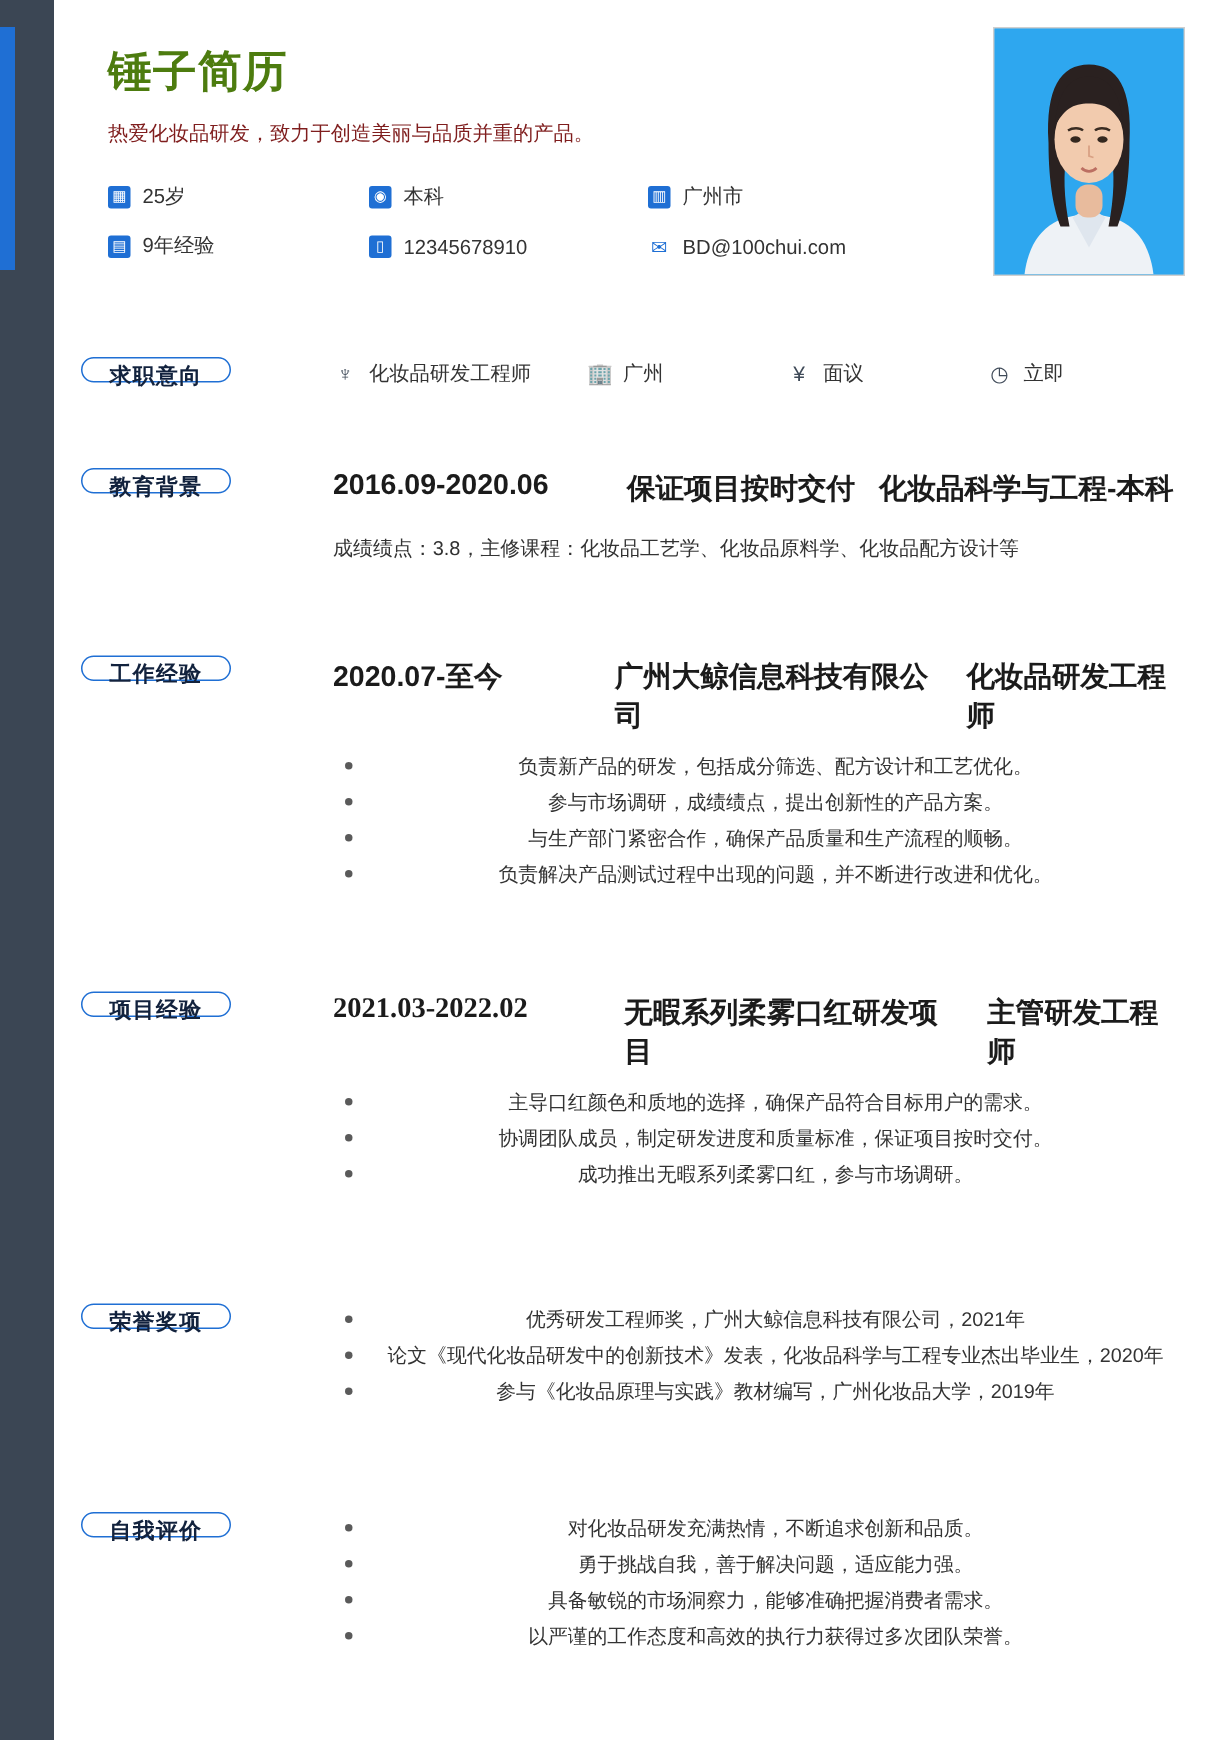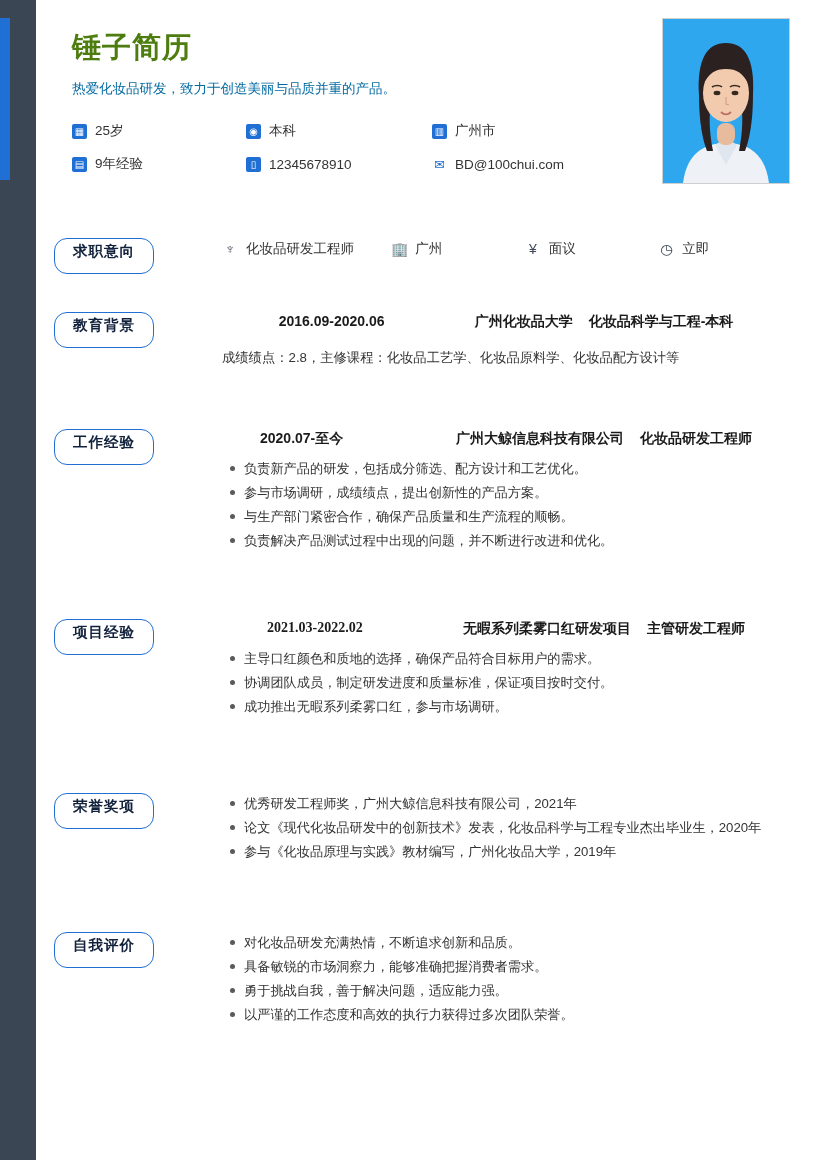--- a/index.html
+++ b/index.html
@@ -53,21 +53,21 @@
   }
   .name {
     font-size: 29px;
     font-weight: bold;
     color: #4d7c0f;
     letter-spacing: 1px;
     margin: 10px 0 0 18px;
   }
   .tagline {
     font-size: 13.5px;
-    color: #0369a1;
+    color: #7f1d1d;
     margin: 12px 0 0 18px;
   }
   .info-grid {
     margin: 24px 0 0 18px;
     width: 560px;
     display: grid;
     grid-template-columns: 174px 186px 200px;
     grid-row-gap: 15px;
     font-size: 13.5px;
     color: #333;
@@ -111,21 +111,21 @@
   .section {
     position: relative;
     padding-left: 18px;
     margin-top: 26px;
   }
   .sec-label {
     position: absolute;
     left: 18px;
     top: 0;
     width: 100px;
-    height: 36px;
+    height: 17px;
     border: 1.6px solid #1f6fd4;
     border-radius: 13px;
     color: #12223d;
     font-size: 14.5px;
     font-weight: bold;
     line-height: 24px;
     text-align: center;
     letter-spacing: 1px;
     box-sizing: border-box;
   }
@@ -150,38 +150,38 @@
   .intent-item .gi {
     color: #3f4a58;
     font-size: 14px;
     width: 16px;
     text-align: center;
     flex: 0 0 auto;
   }
   
   .entry-head {
     display: flex;
-    font-size: 14px;
+    font-size: 19px;
     font-weight: bold;
     color: #1b1b1b;
     padding-top: 1px;
-    justify-content: center;
   }
   .eh-date { width: 196px; }
   .eh-org  { }
   .eh-role { margin-left: 16px; }
   .sub-line {
     font-size: 13.3px;
     color: #333;
     margin-top: 18px;
   }
   ul.bullets {
     margin: 10px 0 0 0;
     padding-left: 22px;
     list-style: none;
+    text-align: center;
   }
   ul.bullets li {
     position: relative;
     font-size: 13.2px;
     color: #333;
     line-height: 21px;
     margin-bottom: 3px;
   }
   ul.bullets li:before {
     content: "";
@@ -290,24 +290,24 @@
           </div>
         </div>
       </div>
     </div>
 
     <div class="section sp-edu">
       <div class="sec-label">教育背景</div>
       <div class="sec-body">
         <div class="entry-head">
           <div class="eh-date">2016.09-2020.06</div>
-          <div class="eh-org">广州化妆品大学</div>
+          <div class="eh-org">保证项目按时交付</div>
           <div class="eh-role" style="">化妆品科学与工程-本科</div>
         </div>
-        <div class="sub-line">成绩绩点：2.8，主修课程：化妆品工艺学、化妆品原料学、化妆品配方设计等</div>
+        <div class="sub-line">成绩绩点：3.8，主修课程：化妆品工艺学、化妆品原料学、化妆品配方设计等</div>
       </div>
     </div>
 
     <div class="section sp-work">
       <div class="sec-label">工作经验</div>
       <div class="sec-body">
         <div class="entry-head">
           <div class="eh-date">2020.07-至今</div>
           <div class="eh-org">广州大鲸信息科技有限公司</div>
           <div class="eh-role">化妆品研发工程师</div>
@@ -346,21 +346,21 @@
           <li>参与《化妆品原理与实践》教材编写，广州化妆品大学，2019年</li>
         </ul>
       </div>
     </div>
 
     <div class="section sp-self">
       <div class="sec-label">自我评价</div>
       <div class="sec-body">
         <ul class="bullets" style="margin-top:0">
           <li>对化妆品研发充满热情，不断追求创新和品质。</li>
+          <li>勇于挑战自我，善于解决问题，适应能力强。</li>
           <li>具备敏锐的市场洞察力，能够准确把握消费者需求。</li>
-          <li>勇于挑战自我，善于解决问题，适应能力强。</li>
           <li>以严谨的工作态度和高效的执行力获得过多次团队荣誉。</li>
         </ul>
       </div>
     </div>
 
   </div>
 </div>
 
 </body></html>

